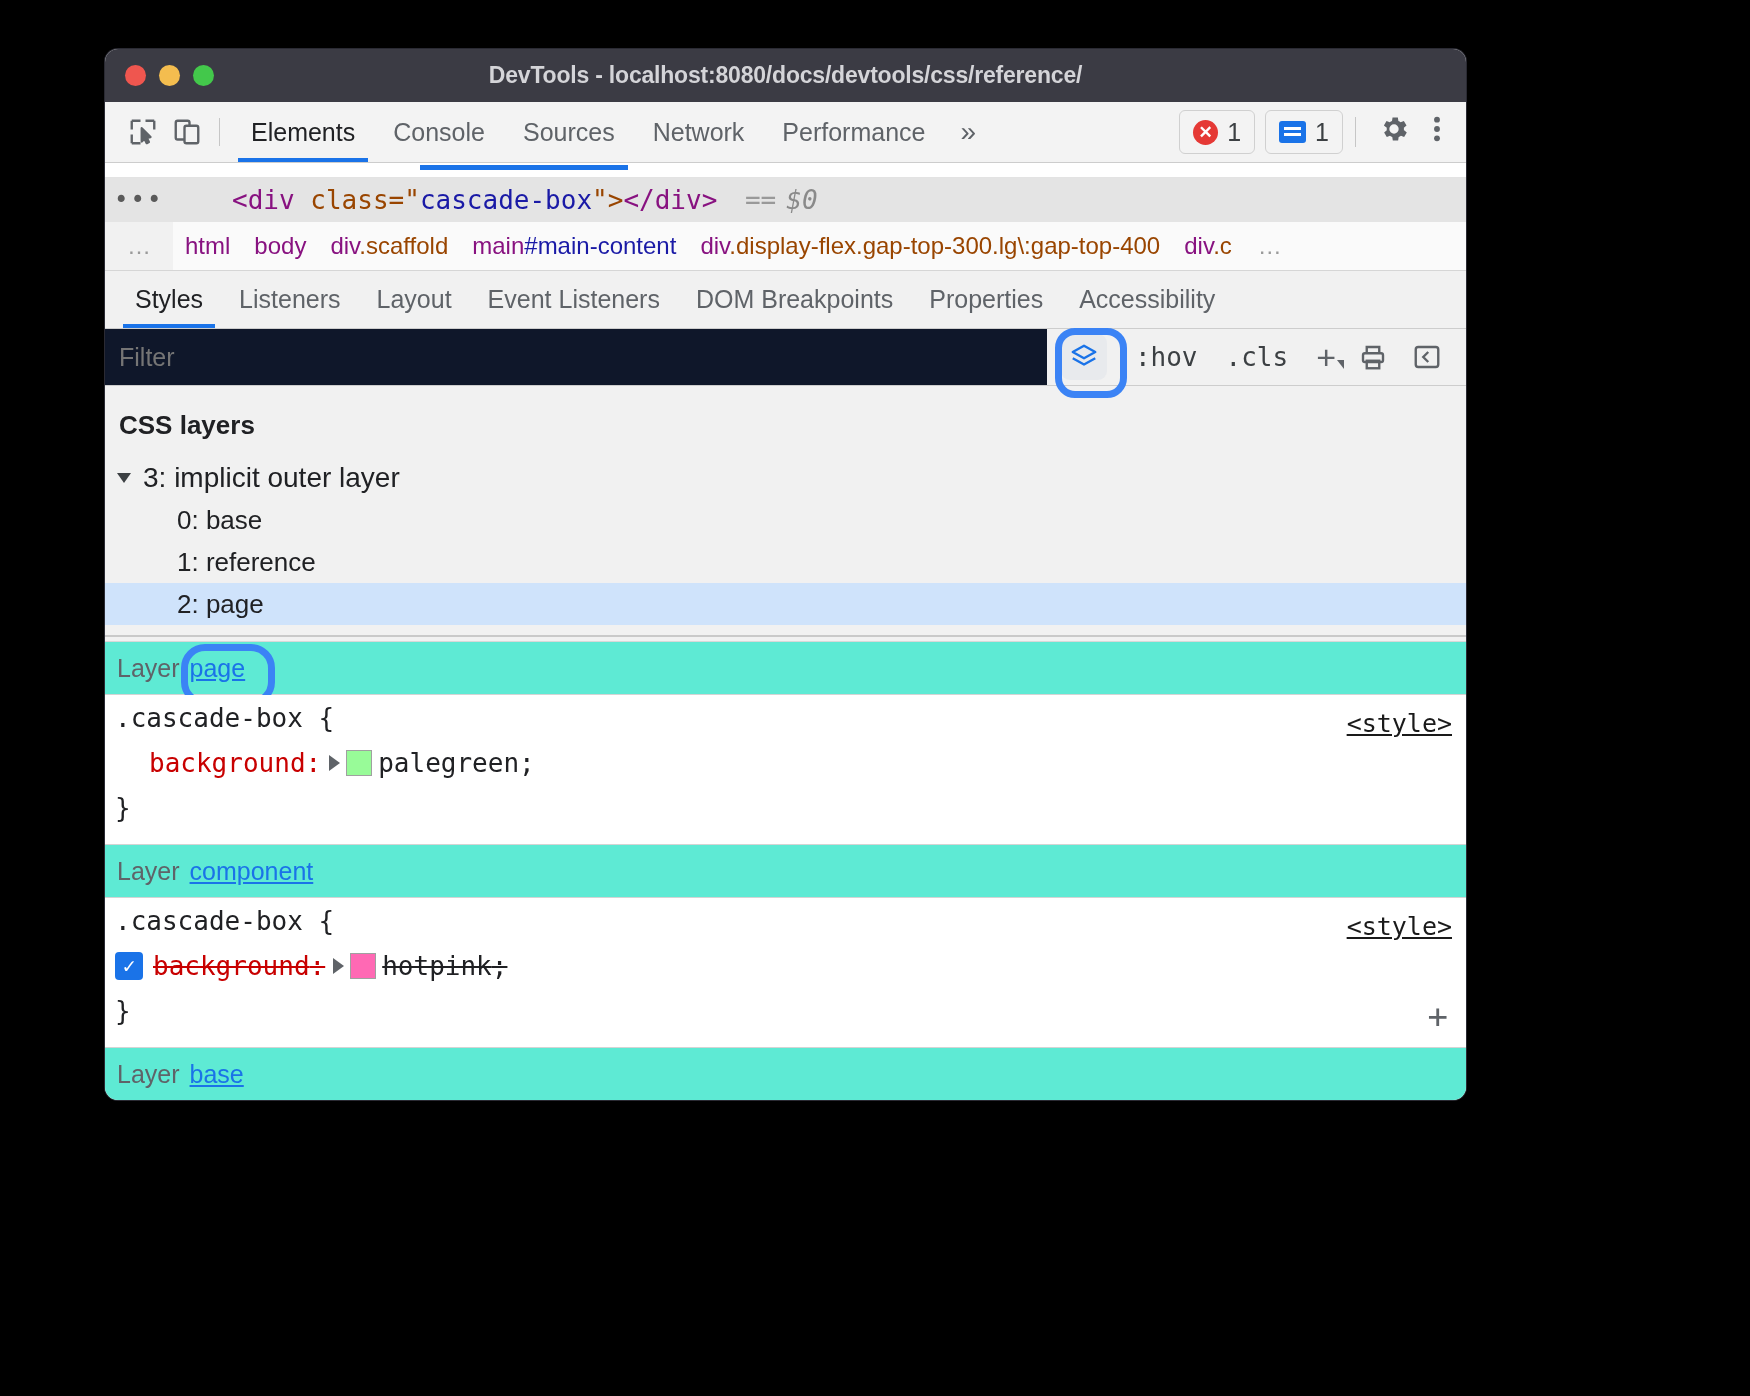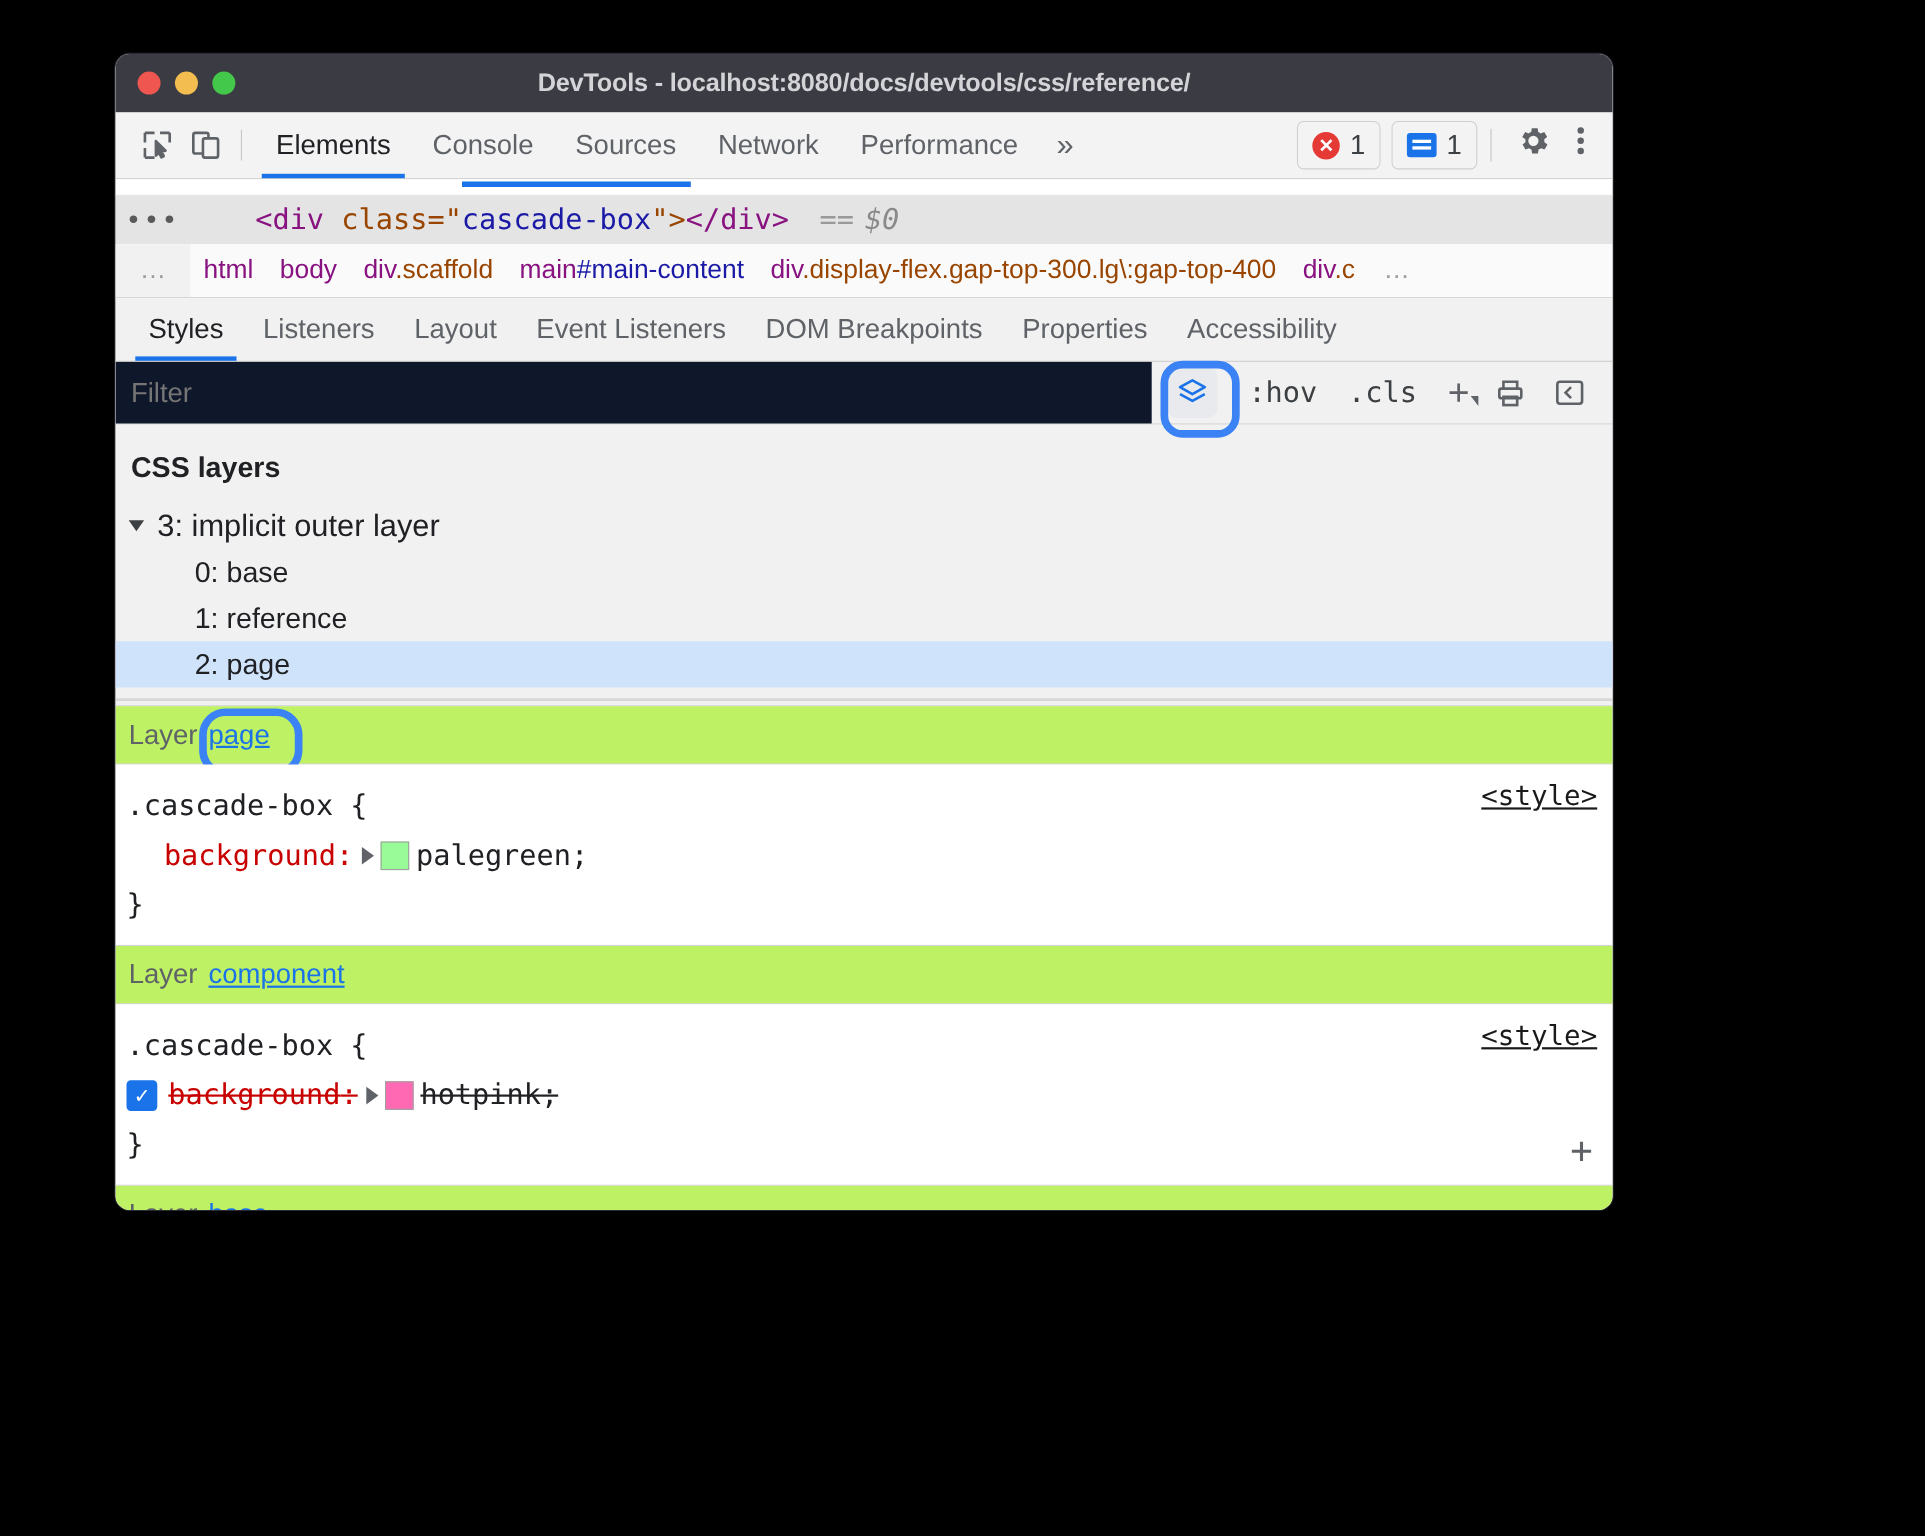--- a/index.html
+++ b/index.html
@@ -290,38 +290,38 @@
     color: #202124;
     height: 42px;
     display: flex;
     align-items: center;
     padding-left: 72px;
   }
   .layer-child.selected { background: #cfe3fb; }
   .double-rule { border-top: 1px solid #c9c9c9; border-bottom: 1px solid #d8d8d8; height: 4px; background:#f1f1f1;}
   
   .layer-header {
-    background: #bef264;
+    background: #5eead4;
     height: 52px;
     display: flex; align-items: center;
     padding-left: 12px;
     font-size: 25px;
     color: #5f6368;
     border-bottom: 1px solid #d4d4d4;
     position: relative;
   }
   .layer-header a {
     color: #1a73e8;
     text-decoration: underline;
     margin-left: 10px;
   }
   .ring-page { left: 76px; top: 2px; width: 80px; height: 48px; border-radius: 24px; }
   .rule {
     background: #fff;
-    padding: 16px 0 14px 0;
+    padding: 1px 0 14px 0;
     border-bottom: 1px solid #d4d4d4;
     position: relative;
     font-family: "DejaVu Sans Mono", monospace;
     font-size: 26px;
     color: #202124;
   }
   .rule .selector { padding-left: 10px; line-height: 44px; }
   .rule .decl {
     padding-left: 44px;
     line-height: 46px;

